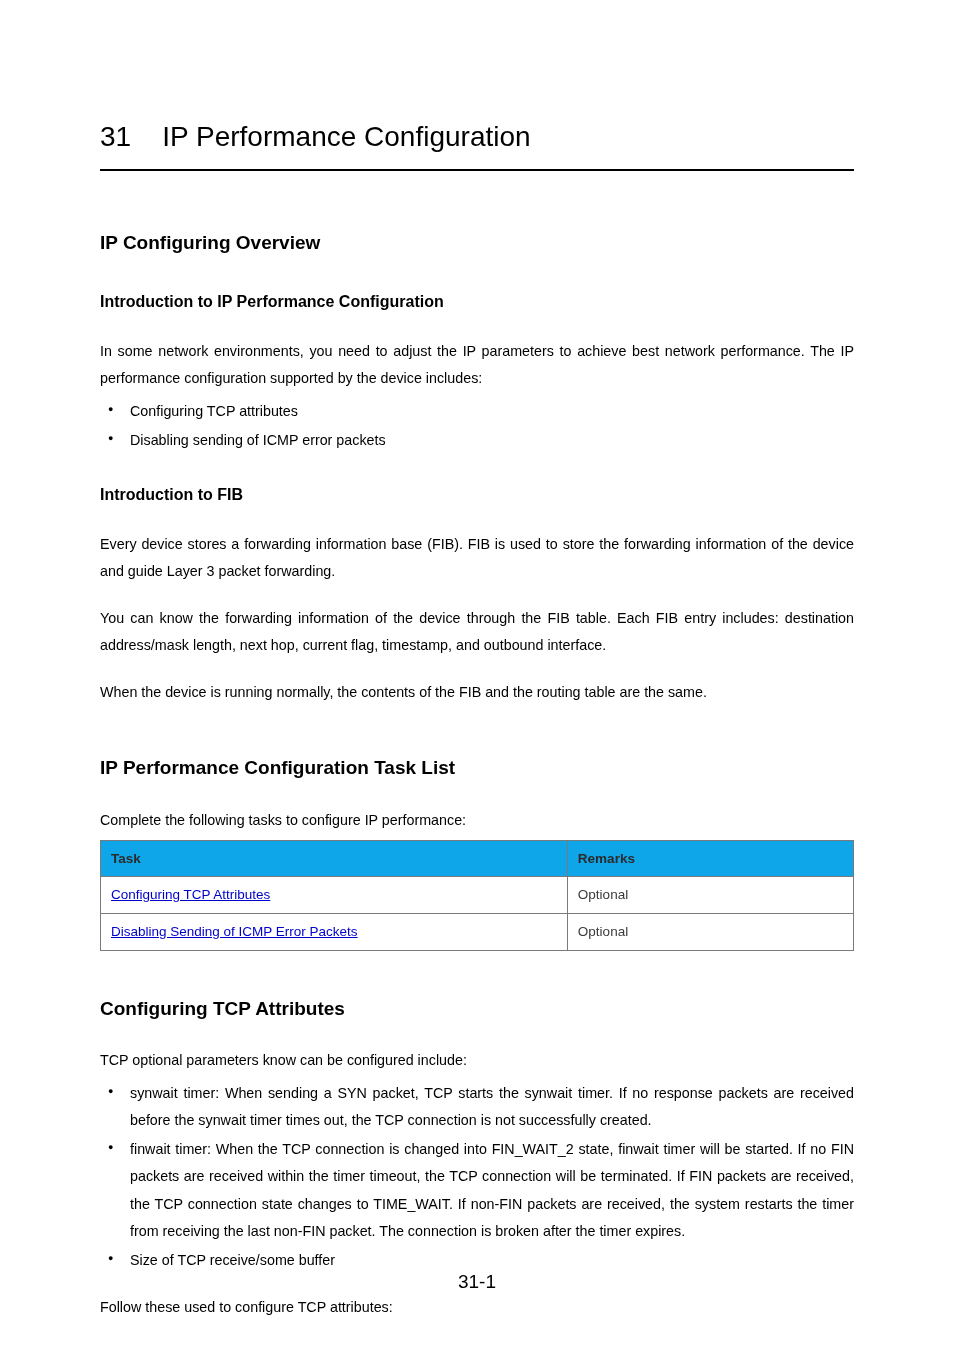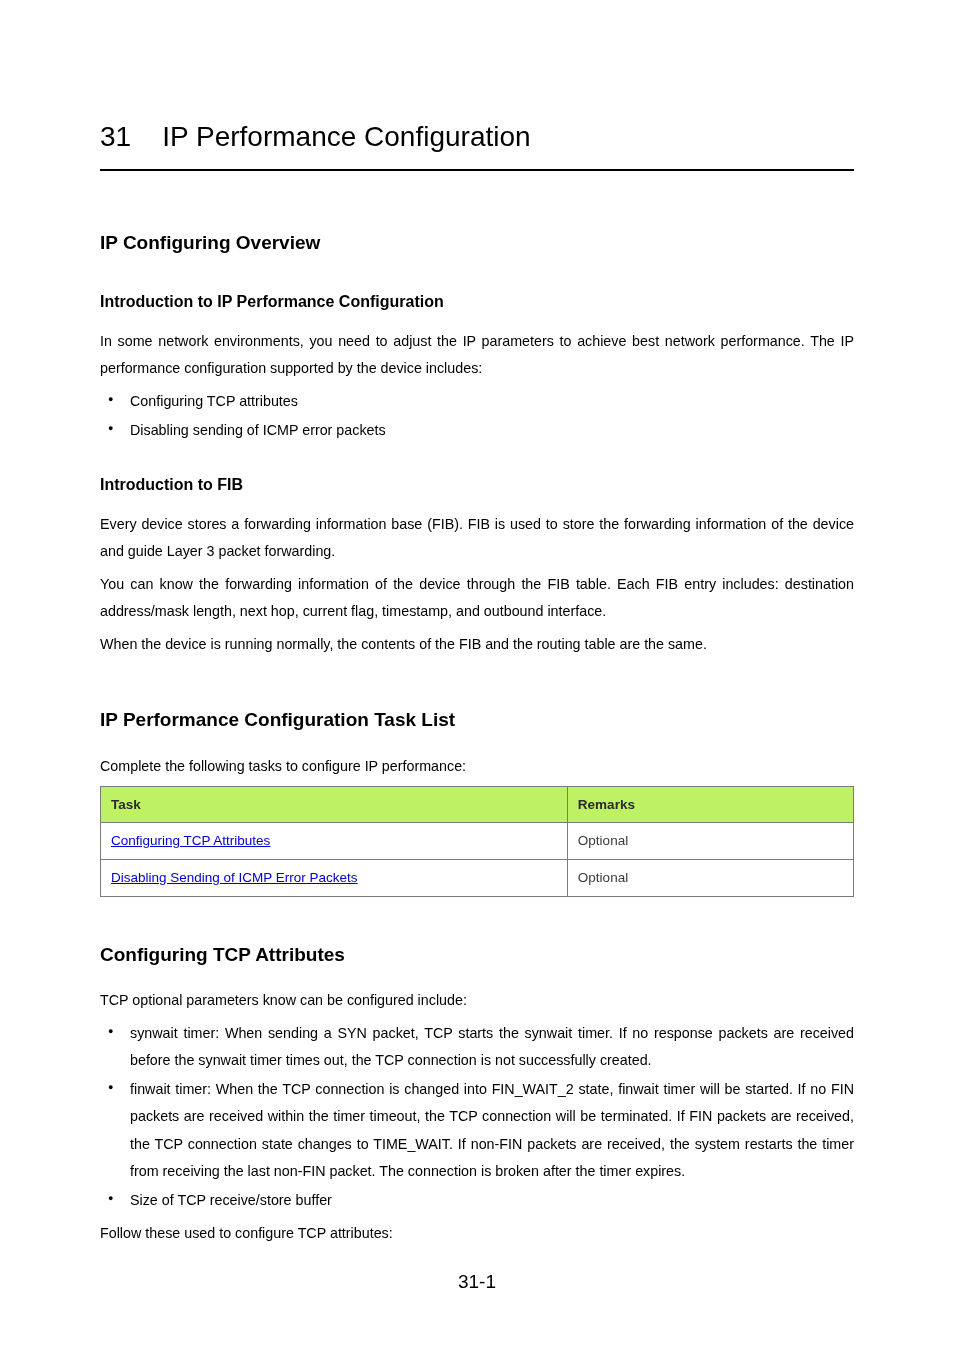--- a/index.html
+++ b/index.html
@@ -30,20 +30,21 @@
   }
   .h3 {
     font-size: 16px;
     font-weight: bold;
     margin-top: 26px;
     margin-bottom: 10px;
   }
   .para {
     text-align: justify;
     margin-bottom: 6px;
+    margin-top: 20px;
   }
   ul.bullets {
     list-style: none;
     padding-left: 0;
     margin-bottom: 6px;
   }
   ul.bullets li {
     position: relative;
     padding-left: 30px;
     text-align: justify;
@@ -66,21 +67,21 @@
     color: #3b3b3b;
   }
   .task-table th, .task-table td {
     border: 1px solid #7a7a7a;
     padding: 5px 10px;
     text-align: left;
     vertical-align: middle;
     height: 28px;
   }
   .task-table th {
-    background: #bef264;
+    background: #0ea5e9;
     font-weight: bold;
     color: #2b2b2b;
   }
   .task-table td.link-cell { width: 62%; }
   .link {
     color: #0000cc;
     text-decoration: underline;
   }
   .page-num {
     position: absolute;
@@ -143,18 +144,18 @@
   </tbody>
 </table>
 
 <h2 class="h2" style="margin-top:40px;">Configuring TCP Attributes</h2>
 
 <p class="para">TCP optional parameters know can be configured include:</p>
 
 <ul class="bullets">
   <li>synwait timer: When sending a SYN packet, TCP starts the synwait timer. If no response packets are received before the synwait timer times out, the TCP connection is not successfully created.</li>
   <li>finwait timer: When the TCP connection is changed into FIN_WAIT_2 state, finwait timer will be started. If no FIN packets are received within the timer timeout, the TCP connection will be terminated. If FIN packets are received, the TCP connection state changes to TIME_WAIT. If non-FIN packets are received, the system restarts the timer from receiving the last non-FIN packet. The connection is broken after the timer expires.</li>
-  <li>Size of TCP receive/store buffer</li>
+  <li>Size of TCP receive/some buffer</li>
 </ul>
 
 <p class="para">Follow these used to configure TCP attributes:</p>
 
 <div class="page-num">31-1</div>
 
 </body></html>

